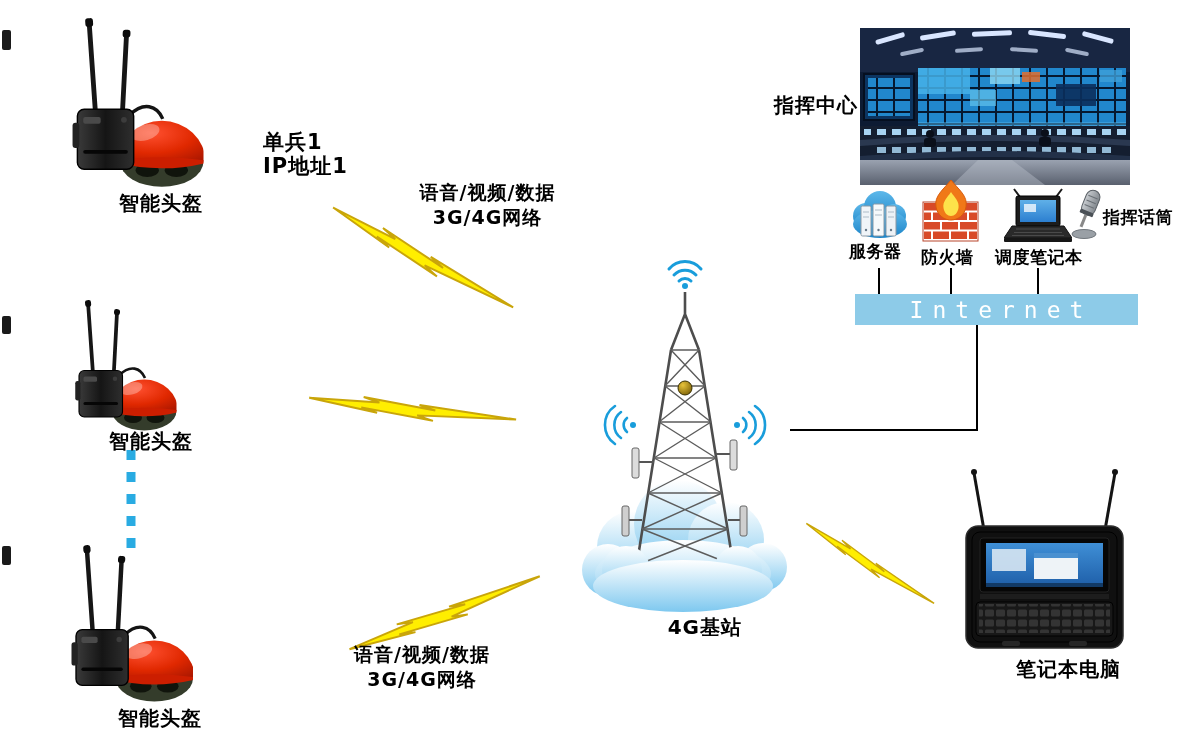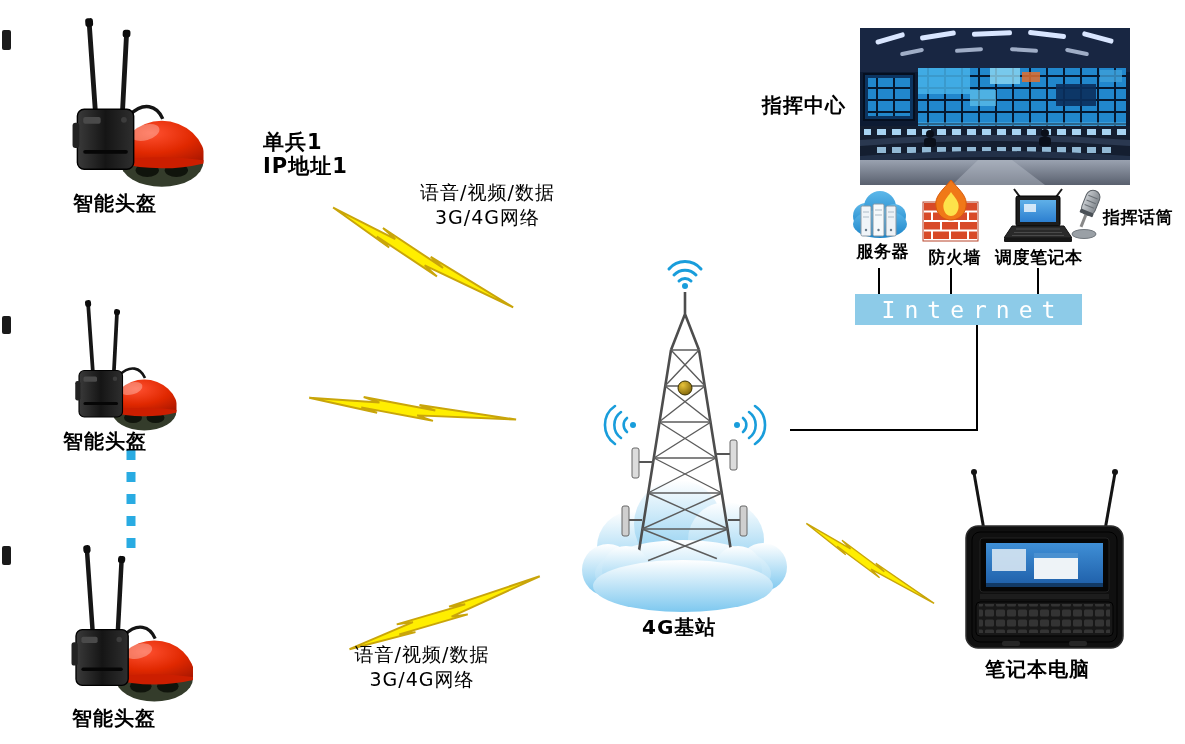--- a/index.html
+++ b/index.html
@@ -1,25 +1,25 @@
 <!DOCTYPE html>
 <html><head>
 <meta charset="utf-8">
 <style>
   *{margin:0;padding:0;box-sizing:border-box}
   body{background:#ffffff}
   .canvas{position:relative;width:1185px;height:744px;background:#fff;overflow:hidden;
           font-family:"DejaVu Sans","Liberation Sans",sans-serif;color:#000}
   .abs{position:absolute}
   .device{transform-origin:0 0}
-  .zh-label{position:absolute;font-weight:700;font-size:20px;text-align:left;letter-spacing:1px;white-space:nowrap}
+  .zh-label{position:absolute;font-weight:700;font-size:20px;text-align:right;letter-spacing:1px;white-space:nowrap}
   .unit-label{position:absolute;font-weight:700;font-size:21px;line-height:24px;letter-spacing:1px;white-space:nowrap}
-  .note-label{position:absolute;font-weight:400;font-size:19px;line-height:25px;text-align:center;letter-spacing:1px;white-space:nowrap}
-  .icon-label{position:absolute;font-weight:700;font-size:17px;text-align:right;letter-spacing:.5px;white-space:nowrap}
-  .internet-bar{position:absolute;left:855px;top:294px;width:227px;height:31px;display:flex;align-items:center;justify-content:center;
+  .note-label{position:absolute;font-weight:700;font-size:19px;line-height:25px;text-align:center;letter-spacing:1px;white-space:nowrap}
+  .icon-label{position:absolute;font-weight:700;font-size:17px;text-align:left;letter-spacing:.5px;white-space:nowrap}
+  .internet-bar{position:absolute;left:855px;top:294px;width:283px;height:31px;display:flex;align-items:center;justify-content:center;
                 color:#fff;font-family:"DejaVu Sans Mono","Liberation Mono",monospace;font-size:23px;font-weight:500;
                 letter-spacing:9px;text-indent:9px}
 </style>
 </head>
 <body>
 
 <div class="canvas">
 
   <svg width="0" height="0" style="position:absolute" aria-hidden="true">
     <defs>

